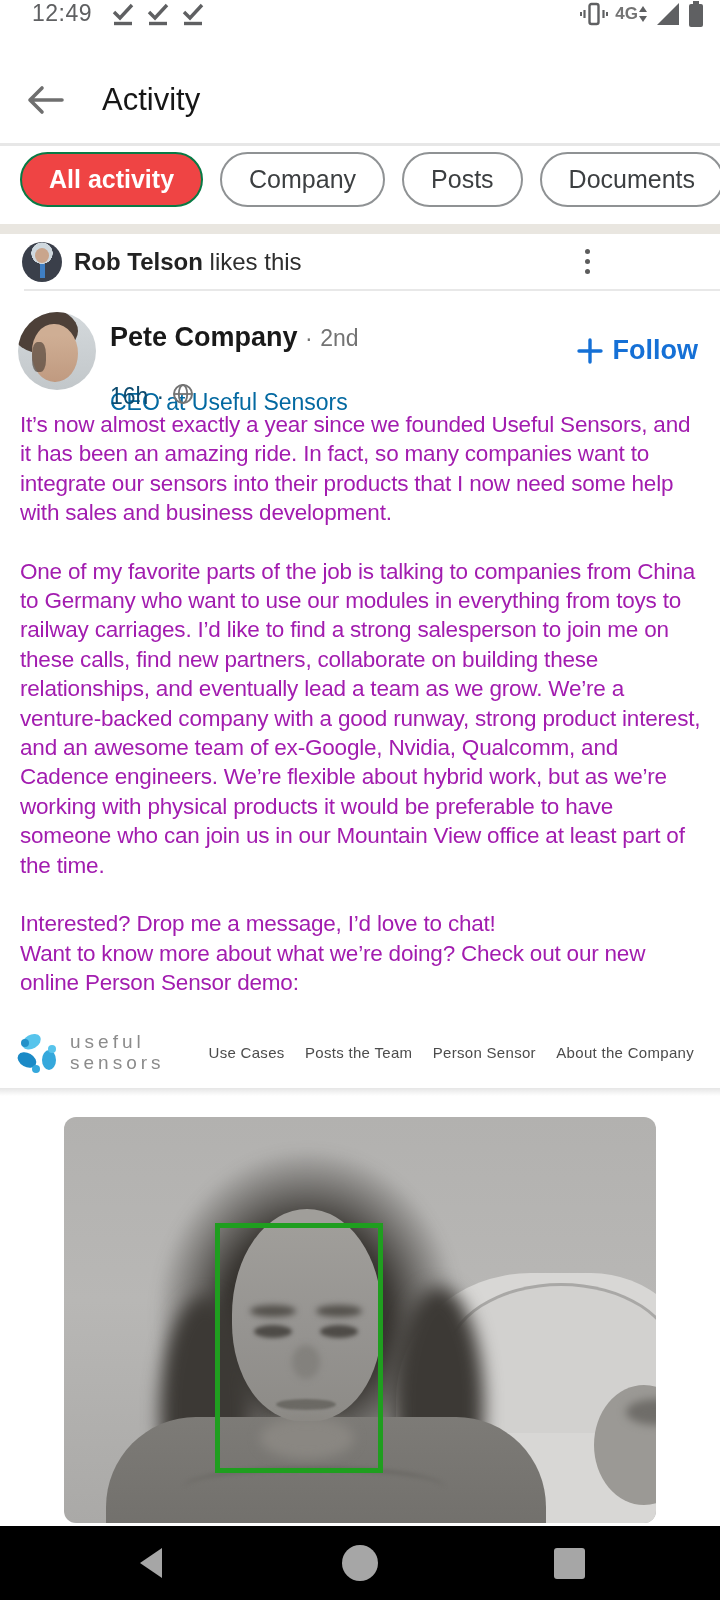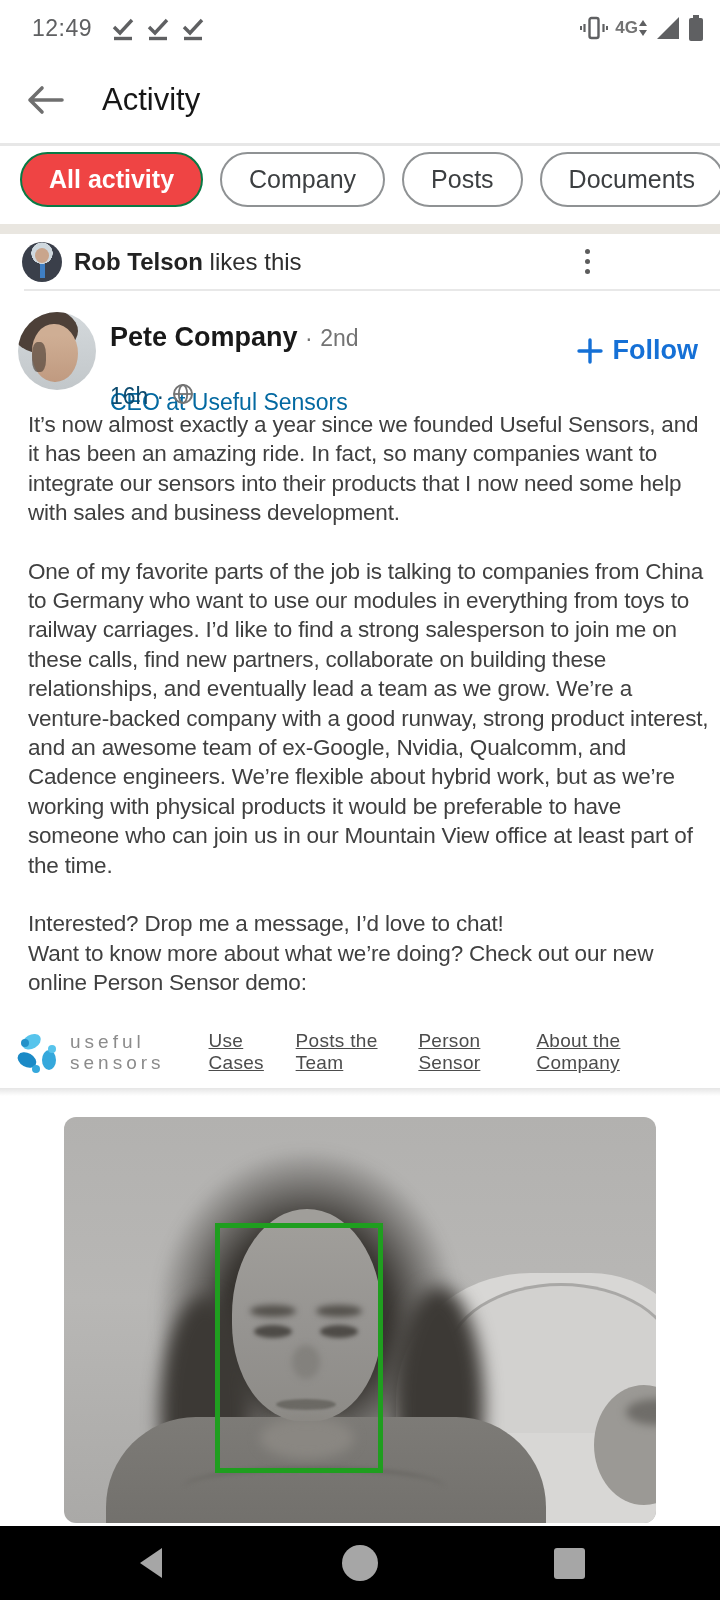--- a/index.html
+++ b/index.html
@@ -1,20 +1,20 @@
 <!DOCTYPE html>
 <html><head>
 <meta charset="utf-8">
 <style>
   * { margin:0; padding:0; box-sizing:border-box; }
   html,body { width:720px; height:1600px; }
   body { position:relative; background:#ffffff; font-family:"Liberation Sans",sans-serif; overflow:hidden; color:#1b1b1b; }
 
   
-  .status-bar { position:absolute; top:0; left:0; width:720px; height:56px; display:flex; align-items:center; padding:0 16px; }
+  .status-bar { position:absolute; top:0; left:0; width:720px; height:56px; display:flex; align-items:flex-start; padding:0 16px; }
   .sb-time { font-size:23px; color:#5f6062; margin-left:16px; letter-spacing:0.5px; }
   .sb-left-icons { display:flex; gap:9px; margin-left:18px; }
   .sb-right { margin-left:auto; display:flex; align-items:center; gap:7px; }
   .sb-4g { font-size:17px; font-weight:bold; color:#737373; display:flex; align-items:center; }
 
   
   .app-header { position:absolute; top:56px; left:0; width:720px; height:88px; background:#fff; display:flex; align-items:center; }
   .back-btn { width:72px; height:60px; display:flex; align-items:center; justify-content:center; margin-left:8px; }
   .page-title { font-size:31px; font-weight:normal; color:#161616; margin-left:22px; }
   .header-divider { position:absolute; top:143px; left:0; width:720px; height:3px; background:#e7e7e7; }
@@ -43,29 +43,29 @@
   .post-avatar .face2 { position:absolute; left:14px; top:12px; width:46px; height:58px; border-radius:48% 52% 50% 50%; background:linear-gradient(180deg,#cfae94 20%,#c09a80 100%); }
   .post-avatar .shade { position:absolute; left:14px; top:30px; width:14px; height:30px; background:#4d4038; border-radius:40%; opacity:.65; }
   .name-line { position:absolute; left:110px; top:20px; font-size:27px; }
   .author-name { font-weight:bold; color:#191919; }
   .degree { font-size:23px; color:#737373; }
   .headline { position:absolute; left:110px; top:43px; font-size:23px; color:#0369a1;margin-top:44px; }
   .time-line { position:absolute; left:110px; top:81px; font-size:23px; color:#0c4a6e; display:flex; align-items:flex-start; gap:8px; }
   .follow-btn { position:absolute; right:22px; top:33px; display:flex; align-items:center; gap:10px; color:#1570d6; font-size:27px; font-weight:bold; }
 
   
-  .post-body { position:absolute; top:410px; left:28px; width:682px; height:600px; overflow:hidden; font-size:22.5px; line-height:29.4px; color:#404040; letter-spacing:-0.2px; }
+  .post-body { position:absolute; top:410px; left:20px; width:682px; height:600px; overflow:hidden; font-size:22.5px; line-height:29.4px; color:#a21caf; letter-spacing:-0.2px; }
   .post-p { white-space:pre-line; margin-bottom:29px; }
 
   
   .preview-head { position:absolute; top:1016px; left:0; width:720px; height:72px; background:#fff; display:flex; align-items:center; }
   .brand { display:flex; align-items:center; margin-left:12px; }
   .brand-text { margin-left:6px; color:#8b8b8b; font-size:19px; letter-spacing:4px; line-height:21px; }
   .preview-nav { flex:1; display:flex; justify-content:space-between; margin:0 26px 0 44px; }
-  .pnav-item { font-size:19px; color:#4c4c4c; letter-spacing:0.3px;text-decoration:underline; }
+  .pnav-item { font-size:15px; color:#4c4c4c; letter-spacing:0.3px; }
   .preview-shadow { position:absolute; top:1088px; left:0; width:720px; height:8px; background:linear-gradient(180deg,rgba(0,0,0,0.10),rgba(0,0,0,0)); }
 
   
   .photo { position:absolute; top:1117px; left:64px; width:592px; height:406px; border-radius:12px; overflow:hidden; background:linear-gradient(180deg,#b2b1af 0%,#b8b7b5 45%,#aaa9a7 100%); }
   .couch { position:absolute; right:-40px; bottom:-30px; width:300px; height:280px; background:#d8d7d5; border-radius:45% 35% 0 0; }
   .couch-arm { position:absolute; right:-20px; bottom:90px; width:230px; height:150px; border:3px solid #a9a8a6; border-bottom:none; border-radius:50% 50% 0 0; background:#d2d1cf; }
   .hair-blob { position:absolute; left:88px; top:28px; width:310px; height:340px; border-radius:50%; background:radial-gradient(closest-side,#36332f 52%,rgba(54,51,47,0) 98%); filter:blur(6px); }
   .hair-l { position:absolute; left:96px; top:180px; width:90px; height:230px; border-radius:50%; background:#3c3935; filter:blur(9px); }
   .hair-r { position:absolute; left:330px; top:170px; width:90px; height:240px; border-radius:50%; background:#3c3935; filter:blur(9px); }
   .face-sh { position:absolute; left:168px; top:92px; width:150px; height:212px; border-radius:50% 50% 46% 46%; background:linear-gradient(180deg,#a09e9a 8%,#969491 55%,#8d8b87 100%); }

